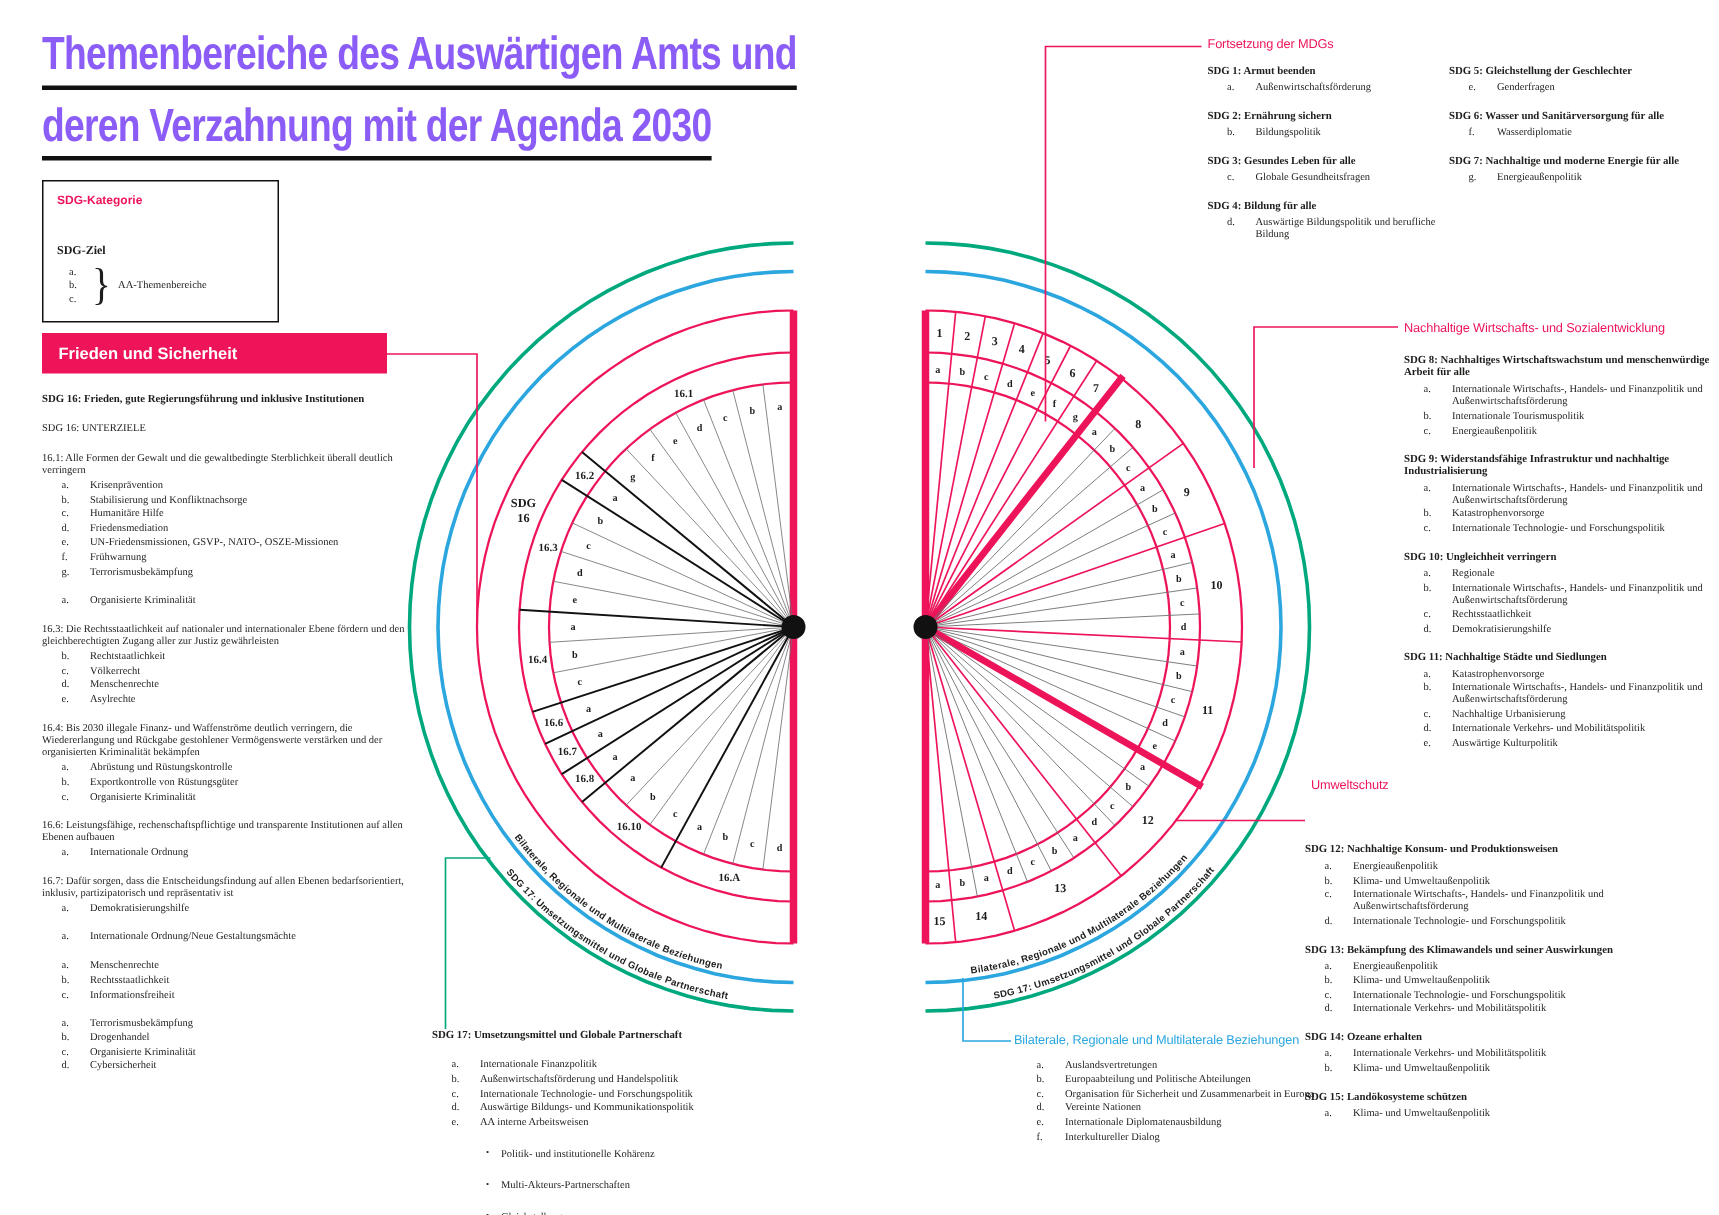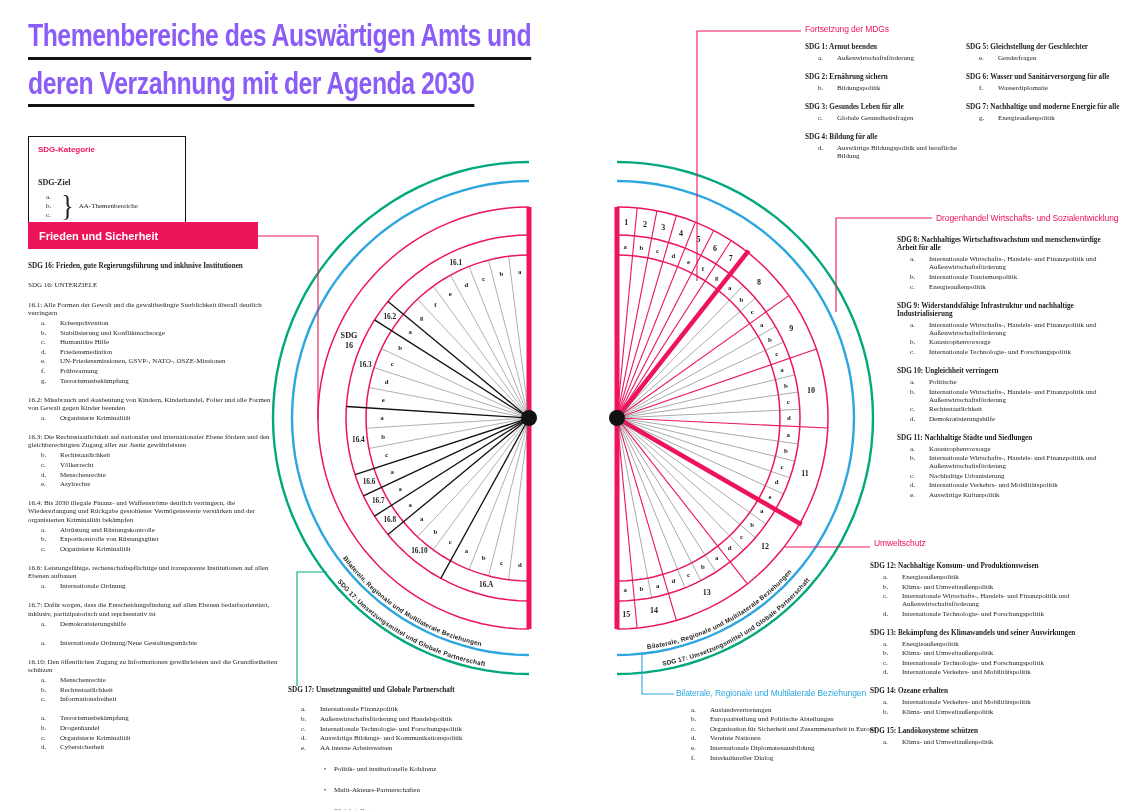--- a/index.html
+++ b/index.html
@@ -223,21 +223,21 @@
     <path d="M870 547 H784" fill="none" stroke="#ED1459" stroke-width="1.1"></path>
     <path d="M674 694 H642 V652" fill="none" stroke="#2BA6DF" stroke-width="1.1"></path>
     <path d="M297 686 V572 H327" fill="none" stroke="#00A87E" stroke-width="1.1"></path>
   </svg>
 
 <div class="abs h-title" style="left:28px;top:20px">
   <span class="tl">Themenbereiche des Auswärtigen Amts und</span><br>
   <span class="tl">deren Verzahnung mit der Agenda 2030</span>
 </div>
 
-<div class="abs legend" style="left:28px;top:136px">
+<div class="abs legend" style="left:28px;top:120px">
   <div class="cat">SDG-Kategorie</div>
   <div class="goal">SDG-Ziel</div>
   <div class="brace-row">
     <div class="letters" id="legend-letters">
         <div>a.</div>
         <div>b.</div>
         <div>c.</div>
       </div>
     <div class="brace">}</div>
     <div class="blabel">AA-Themenbereiche</div>
@@ -278,21 +278,20 @@
       <div class="row">
         <span class="k">f.</span>
         <span class="t">Frühwarnung</span>
       </div>
       <div class="row">
         <span class="k">g.</span>
         <span class="t">Terrorismusbekämpfung</span>
       </div>
     </div>
     <div class="block">
-      <div class="b-lead">16.2: Missbrauch und Ausbeutung von Kindern, Kinderhandel, Folter und alle Formen von Gewalt gegen Kinder beenden</div>
       <div class="row">
         <span class="k">a.</span>
         <span class="t">Organisierte Kriminalität</span>
       </div>
     </div>
     <div class="block">
       <div class="b-lead">16.3: Die Rechtsstaatlichkeit auf nationaler und internationaler Ebene fördern und den gleichberechtigten Zugang aller zur Justiz gewährleisten</div>
       <div class="row">
         <span class="k">b.</span>
         <span class="t">Rechtstaatlichkeit</span>
@@ -339,21 +338,20 @@
         <span class="t">Demokratisierungshilfe</span>
       </div>
     </div>
     <div class="block">
       <div class="row">
         <span class="k">a.</span>
         <span class="t">Internationale Ordnung/Neue Gestaltungsmächte</span>
       </div>
     </div>
     <div class="block">
-      <div class="b-lead">16.10: Den öffentlichen Zugang zu Informationen gewährleisten und die Grundfreiheiten schützen</div>
       <div class="row">
         <span class="k">a.</span>
         <span class="t">Menschenrechte</span>
       </div>
       <div class="row">
         <span class="k">b.</span>
         <span class="t">Rechtsstaatlichkeit</span>
       </div>
       <div class="row">
         <span class="k">c.</span>
@@ -428,22 +426,22 @@
     </div>
     <div class="block">
       <div class="b-title">SDG 7: Nachhaltige und moderne Energie für alle</div>
       <div class="row">
         <span class="k">g.</span>
         <span class="t">Energieaußenpolitik</span>
       </div>
     </div>
   </div>
 
-<div class="abs cat-label" style="left:936px;top:213px">Drogenhandel Wirtschafts- und Sozialentwicklung</div>
-<div class="abs col" id="col-econ" style="left:897px;top:236px;width:206px">
+<div class="abs cat-label" style="left:936px;top:213px">Nachhaltige Wirtschafts- und Sozialentwicklung</div>
+<div class="abs col" id="col-econ" style="left:936px;top:236px;width:206px">
     <div class="block">
       <div class="b-title">SDG 8: Nachhaltiges Wirtschaftswachstum und menschenwürdige Arbeit für alle</div>
       <div class="row">
         <span class="k">a.</span>
         <span class="t">Internationale Wirtschafts-, Handels- und Finanzpolitik und Außenwirtschaftsförderung</span>
       </div>
       <div class="row">
         <span class="k">b.</span>
         <span class="t">Internationale Tourismuspolitik</span>
       </div>
@@ -464,21 +462,21 @@
       </div>
       <div class="row">
         <span class="k">c.</span>
         <span class="t">Internationale Technologie- und Forschungspolitik</span>
       </div>
     </div>
     <div class="block">
       <div class="b-title">SDG 10: Ungleichheit verringern</div>
       <div class="row">
         <span class="k">a.</span>
-        <span class="t">Politische</span>
+        <span class="t">Regionale</span>
       </div>
       <div class="row">
         <span class="k">b.</span>
         <span class="t">Internationale Wirtschafts-, Handels- und Finanzpolitik und Außenwirtschaftsförderung</span>
       </div>
       <div class="row">
         <span class="k">c.</span>
         <span class="t">Rechtsstaatlichkeit</span>
       </div>
       <div class="row">
@@ -504,21 +502,21 @@
         <span class="k">d.</span>
         <span class="t">Internationale Verkehrs- und Mobilitätspolitik</span>
       </div>
       <div class="row">
         <span class="k">e.</span>
         <span class="t">Auswärtige Kulturpolitik</span>
       </div>
     </div>
   </div>
 
-<div class="abs cat-label" style="left:874px;top:538px">Umweltschutz</div>
+<div class="abs cat-label" style="left:874px;top:518px">Umweltschutz</div>
 <div class="abs col" id="col-env" style="left:870px;top:562px;width:274px">
     <div class="block">
       <div class="b-title">SDG 12: Nachhaltige Konsum- und Produktionsweisen</div>
       <div class="row">
         <span class="k">a.</span>
         <span class="t">Energieaußenpolitik</span>
       </div>
       <div class="row">
         <span class="k">b.</span>
         <span class="t">Klima- und Umweltaußenpolitik</span>

